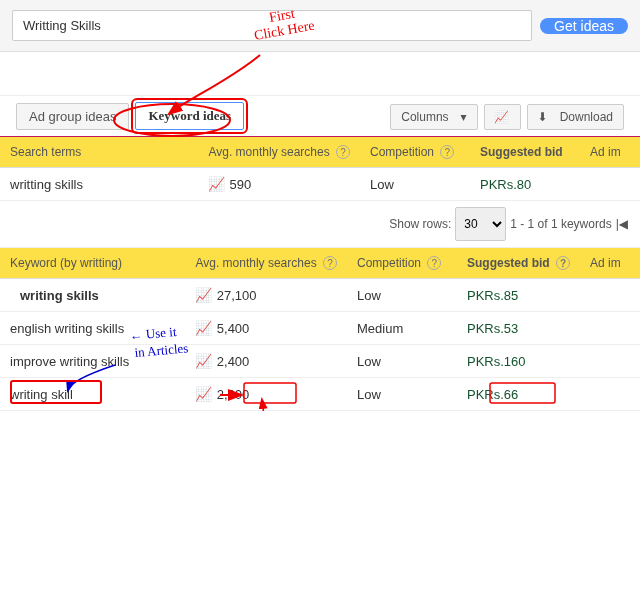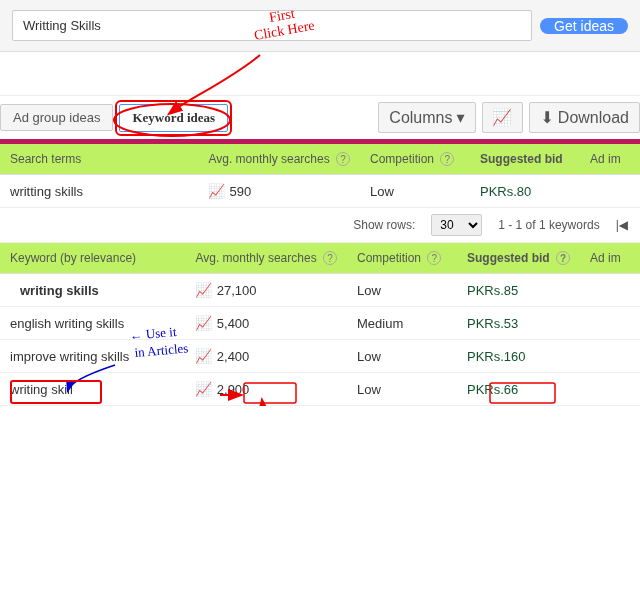--- a/index.html
+++ b/index.html
@@ -11,50 +11,50 @@
     }
     .search-input {
       flex: 1; padding: 7px 10px; border: 1px solid #ccc; border-radius: 2px; font-size: 13px; color: #333;
     }
     .get-ideas-btn {
       margin-left: 8px; padding: 0 14px; background: #4d90fe; color: #fff; border: none; border-radius: 10px; cursor: pointer; font-size: 14px; white-space: nowrap;
     }
 
     
     .tab-bar {
-      display: flex; align-items: center; padding: 6px 0; border-bottom: 5px solid #be185d; background: #fff; gap: 6px;
+      display: flex; align-items: flex-end; padding: 6px 16px; border-bottom: 1px solid #be185d; background: #fff; gap: 6px;
     }
     .tab-btn {
       padding: 5px 12px; border: 1px solid #ccc; border-radius: 2px; background: #f5f5f5; cursor: pointer; font-size: 13px; color: #555;
     }
     .tab-btn.active {
       background: #fff; border-color: #4d90fe; color: #333; font-weight: bold; outline: 2px solid #e00; outline-offset: 2px; font-family: Liberation Serif, serif;
     }
     .tab-spacer { flex: 1; }
     .columns-btn, .download-btn, .chart-btn {
-      padding: 5px 10px; border: 1px solid #ccc; border-radius: 2px; background: #f5f5f5; cursor: pointer; font-size: 16px; color: #555; display: flex; align-items: center; gap: 4px;
+      padding: 5px 10px; border: 1px solid #ccc; border-radius: 2px; background: #f5f5f5; cursor: pointer; font-size: 12px; color: #555; display: flex; align-items: center; gap: 12px;
     }
 
     
     .section { padding: 0; }
     table { width: 100%; border-collapse: collapse; }
     th {
-      text-align: left; padding: 8px 10px; background: #bef264; border-bottom: 1px solid #ddd; font-size: 12px; color: #555; font-weight: normal; white-space: nowrap;
+      text-align: left; padding: 8px 10px; background: #fde047; border-bottom: 1px solid #ddd; font-size: 12px; color: #555; font-weight: normal; white-space: nowrap;
     }
     td { padding: 8px 10px; border-bottom: 1px solid #eee; font-size: 13px; }
 
     .trend-icon { color: #888; font-size: 14px; }
     .low-badge { color: #333; }
     .pkr-value { color: #14532d; }
 
     
     .pagination-bar {
-      display: flex; align-items: center; justify-content: flex-end; padding: 6px 12px; font-size: 12px; color: #555; gap: 16px; border-bottom: 1px solid #eee; background: #fff;
-    }
-    .show-rows-select { border: 1px solid #ccc; padding: 2px 4px; font-size: 12px; border-radius: 2px; }
+      display: flex; align-items: center; justify-content: flex-end; padding: 6px 12px; font-size: 12px; color: #555; gap: 4px; border-bottom: 1px solid #eee; background: #fff;
+    }
+    .show-rows-select { border: 1px solid #ccc; padding: 8px 4px; font-size: 12px; border-radius: 2px; }
 
     
     .page-wrapper { position: relative; }
 
     
     .annotations-svg {
       position: absolute; top: 0; left: 0; width: 640px; height: 594px; pointer-events: none; z-index: 10;
     }
 
     .info-icon {
@@ -125,21 +125,21 @@
       <option>10</option><option>20</option><option selected="">30</option><option>50</option><option>100</option>
     </select>
     <span>1 - 1 of 1 keywords</span>
     <span style="cursor:pointer;">|◀</span>
   </div>
 
   <div class="section">
     <table>
       <thead>
         <tr>
-          <th>Keyword (by relevance)</th>
+          <th>Keyword (by writting)</th>
           <th class="col-searches">Avg. monthly searches <span class="info-icon">?</span></th>
           <th class="col-competition">Competition <span class="info-icon">?</span></th>
           <th class="col-bid">Suggested bid <span class="info-icon">?</span></th>
           <th class="col-adim">Ad im</th>
         </tr>
       </thead>
       <tbody id="keyword-tbody">
       <tr>
             <td style="font-weight: bold; padding-left: 20px;">writing skills</td>
             <td><span class="trend-icon">📈 </span>27,100</td>

